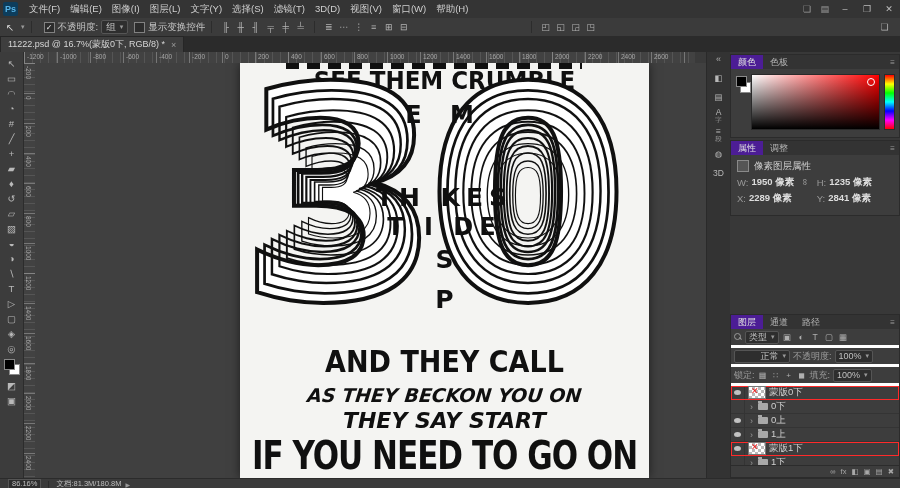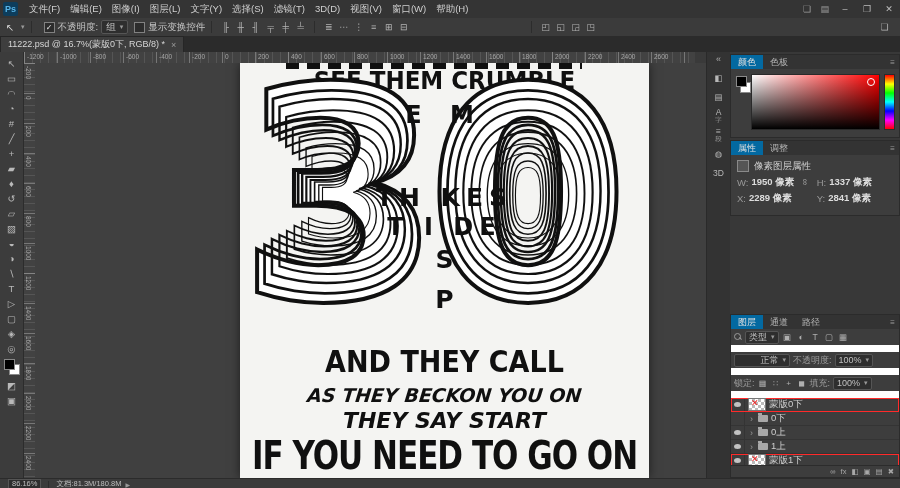--- a/index.html
+++ b/index.html
@@ -89,21 +89,21 @@
   .dock-collapse{font-size:9px;color:#aaa;margin-bottom:4px;}
   .dock-item{width:22px;height:19px;display:flex;flex-direction:column;align-items:center;justify-content:center;
              font-size:8.5px;color:#b8b8b8;line-height:8px;}
   .dock-item .dlabel{font-size:6.5px;color:#9a9a9a;}
 
   
   #panels{position:absolute;left:730px;top:0;width:170px;height:426px;background:#383838;}
   .panel{position:absolute;left:0;right:0;background:#3d3d3d;border:1px solid #2b2b2b;box-sizing:border-box;}
   .ptabs{display:flex;align-items:center;height:14px;background:#333;font-size:9px;}
   .ptab{padding:0 7px;line-height:14px;color:#b5b5b5;}
-  .ptab.active{background:#0369a1;color:#e0e0e0;}
+  .ptab.active{background:#4c1d95;color:#e0e0e0;}
   .pmenu{margin-left:auto;margin-right:4px;color:#9a9a9a;font-size:8px;}
 
   
   #color-panel{top:2px;height:84px;}
   .color-body{display:flex;padding:5px 4px;}
   .mini-swatches{position:relative;width:16px;height:54px;}
   .mini-swatches .fg{position:absolute;left:1px;top:2px;width:9px;height:9px;background:#000;border:1px solid #8a8a8a;z-index:2;}
   .mini-swatches .bg{position:absolute;left:5px;top:8px;width:9px;height:9px;background:#fff;border:1px solid #8a8a8a;}
   .grad{position:relative;flex:1;height:54px;border:1px solid #2a2a2a;
         background-image:linear-gradient(to bottom,rgba(0,0,0,0),#000),linear-gradient(to right,#fff,#f00);}
@@ -116,21 +116,21 @@
   .props-body{padding:3px 6px;font-size:9.5px;}
   .props-head{display:flex;align-items:center;gap:5px;height:16px;color:#d0d0d0;}
   .props-head .pic{width:10px;height:10px;border:1px solid #8a8a8a;background:#555;}
   .dim-row{display:flex;align-items:center;height:16px;}
   .dim-label{color:#999;margin-right:3px;}
   .dim-value{color:#ddd;margin-right:8px;font-weight:bold;}
   .link-ico{color:#aaa;font-size:9px;transform:rotate(90deg);margin-right:8px;}
 
   
   #layers-panel{top:262px;height:164px;display:flex;flex-direction:column;}
-  .lrow{display:flex;align-items:center;height:16px;padding:0 3px;font-size:9px;color:#c0c0c0;gap:3px;border-bottom:7px solid #ffffff;}
+  .lrow{display:flex;align-items:center;height:16px;padding:0 3px;font-size:9px;color:#c0c0c0;gap:3px;border-bottom:3px solid #ffffff;}
   .search-ico{position:relative;width:8px;height:8px;}
   .search-ico::before{content:"";position:absolute;left:0;top:0;width:5px;height:5px;border:1px solid #9a9a9a;border-radius:50%;}
   .search-ico::after{content:"";position:absolute;left:5px;top:5px;width:3px;height:1px;background:#9a9a9a;transform:rotate(45deg);}
   .mini-drop{display:inline-flex;align-items:center;gap:3px;border:1px solid #555;background:#2e2e2e;padding:0 3px;height:11px;border-radius:2px;}
   .flt-ico{width:11px;text-align:center;color:#b0b0b0;font-size:8.5px;}
   .lock-ico{width:10px;text-align:center;color:#b0b0b0;font-size:8px;}
   .llabel{color:#9d9d9d;}
   .layer-list{flex:1;overflow:hidden;background:#3d3d3d;}
   .layer-row{display:flex;align-items:center;height:13px;border-bottom:1px solid #343434;font-size:9.5px;color:#cfcfcf;gap:3px;}
   .layer-row.annotated{outline:1px solid #ff2a2a;outline-offset:-1px;}
@@ -354,21 +354,21 @@
         <div class="props-body">
           <div class="props-head">
             <span class="pic"></span>
             <span>像素图层属性</span>
           </div>
           <div class="dim-row">
             <span class="dim-label">W:</span>
             <span class="dim-value">1950 像素</span>
             <span class="link-ico">∞</span>
             <span class="dim-label">H:</span>
-            <span class="dim-value">1337 像素</span>
+            <span class="dim-value">1235 像素</span>
           </div>
           <div class="dim-row">
             <span class="dim-label">X:</span>
             <span class="dim-value">2289 像素</span>
             <span class="dim-label" style="margin-left:17px">Y:</span>
             <span class="dim-value">2841 像素</span>
           </div>
         </div>
       </div>
 

